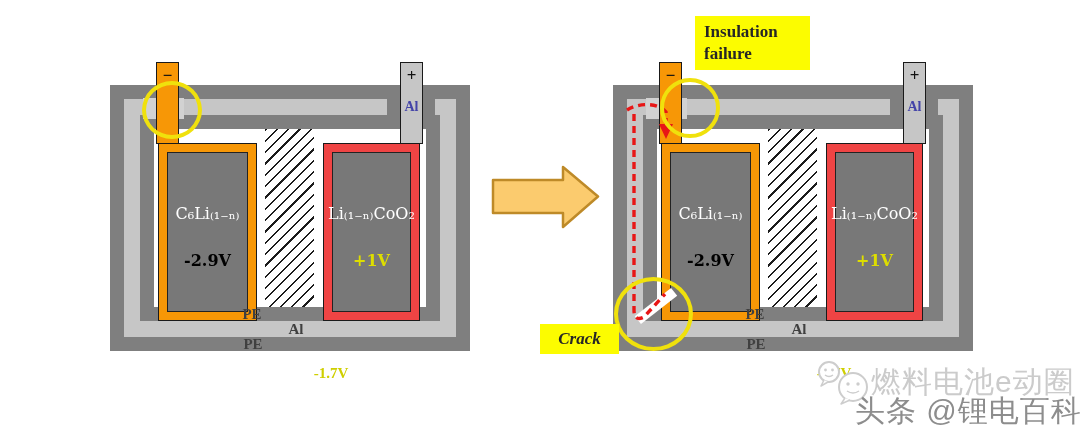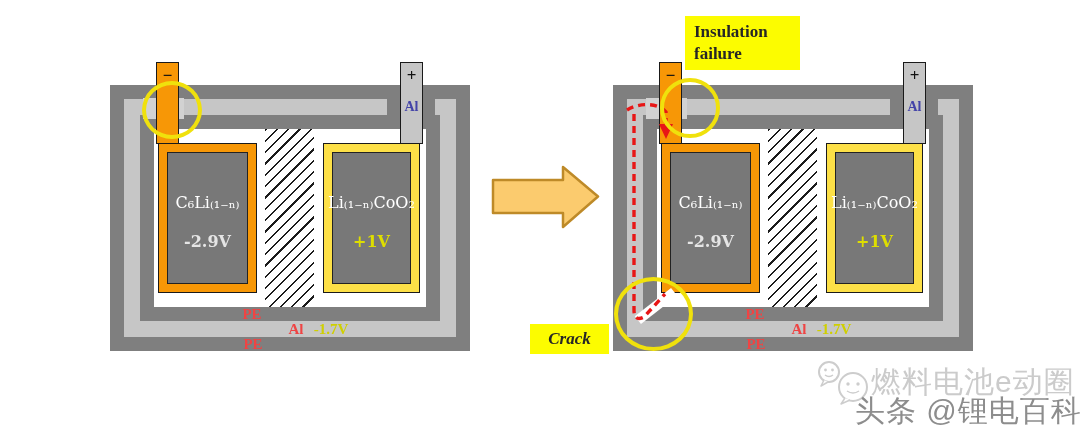--- a/index.html
+++ b/index.html
@@ -22,43 +22,43 @@
     left:155px;top:67px;width:49px;height:178px;background:#fff;z-index:1;
     background-image:repeating-linear-gradient(135deg,#1c1c1c 0 1.6px,transparent 1.6px 8px);
   }
   .tab{position:absolute;top:0;height:82px;border:1px solid #1a1a1a;z-index:2;box-sizing:border-box;}
   .tab-neg{left:46px;width:23px;background:#F79706;}
   .tab-pos{left:290px;width:23px;background:#C6C6C6;}
   .tab .sign{position:absolute;left:50%;transform:translateX(-50%);top:3px;
     font-family:"Liberation Serif","DejaVu Serif",serif;font-size:17px;font-weight:bold;color:#111;}
   .tab .mat{position:absolute;left:50%;transform:translateX(-50%);top:36px;
     font-family:"Liberation Serif","DejaVu Serif",serif;font-size:14px;font-weight:bold;color:#4444A8;}
-  .plate{position:absolute;top:81px;height:150px;border:1px solid #1a1a1a;box-sizing:border-box;z-index:2;}
+  .plate{position:absolute;top:81px;height:178px;border:1px solid #1a1a1a;box-sizing:border-box;z-index:2;}
   .plate-anode{left:48px;width:99px;background:#F79706;}
-  .plate-cathode{left:213px;width:97px;background:#fde047;}
+  .plate-cathode{left:213px;width:97px;background:#ef4444;}
   .plate-core{position:absolute;inset:8px;background:#787878;border:1px solid #222;}
   .chem,.volt{position:absolute;left:50%;transform:translate(-50%,-50%);white-space:nowrap;
     font-family:"DejaVu Serif","Liberation Serif",serif;}
   .chem{top:38%;color:#ffffff;font-size:16px;}
   .volt{top:68%;font-size:16px;font-weight:bold;}
-  .volt-neg{color:#e5e5e5;text-align:right;}
+  .volt-neg{color:#000000;text-align:right;}
   .volt-pos{color:#DEDE00;text-align:center;}
   .lbl{position:absolute;transform:translate(-50%,-50%);white-space:nowrap;z-index:3;
     font-family:"Liberation Serif","DejaVu Serif",serif;font-size:15px;font-weight:bold;}
-  .lbl-blue{color:#ef4444;}
-  .lbl-yellow{color:#CFCF00;}
+  .lbl-blue{color:#404040;}
+  .lbl-yellow{color:#CFCF00;margin-top:44px;}
   
   .hl-circle{position:absolute;border:4px solid #F0E10C;border-radius:50%;z-index:6;}
   .circle-normal{left:142px;top:81px;width:52px;height:50px;}
   .circle-top{left:660px;top:78px;width:52px;height:52px;}
   .circle-bottom{left:614px;top:277px;width:71px;height:66px;}
   .crack-gap{position:absolute;left:633px;top:301px;width:46px;height:10px;background:#ffffff;
     transform:rotate(-38deg);z-index:4;}
   .note{position:absolute;background:#FCFC00;color:#262626;z-index:7;
-    font-family:"Liberation Serif","DejaVu Serif",serif;font-weight:bold;font-size:17px;line-height:1.28;}
+    font-family:"Liberation Serif","DejaVu Serif",serif;font-weight:bold;font-size:17px;line-height:1.28;margin-left:10px;}
   .note-insulation{left:685px;top:16px;width:100px;padding:5px 6px 5px 9px;}
   .note-crack{left:530px;top:324px;width:67px;padding:4px 6px;text-align:center;font-style:italic;}
   .current-path-text{position:absolute;left:548px;top:86px;color:#EE1111;z-index:7;
     font-family:"Liberation Serif","DejaVu Serif",serif;font-size:18px;white-space:nowrap;}
   .overlay-svg{position:absolute;left:0;top:0;z-index:5;pointer-events:none;}
   .arrow-svg{position:absolute;left:490px;top:163px;z-index:2;}
   
   .caption{position:absolute;left:112px;top:375px;width:700px;text-align:center;
     color:#111;font-size:22px;letter-spacing:1px;z-index:2;}
   .wm-icon{position:absolute;left:815px;top:357px;z-index:8;}

